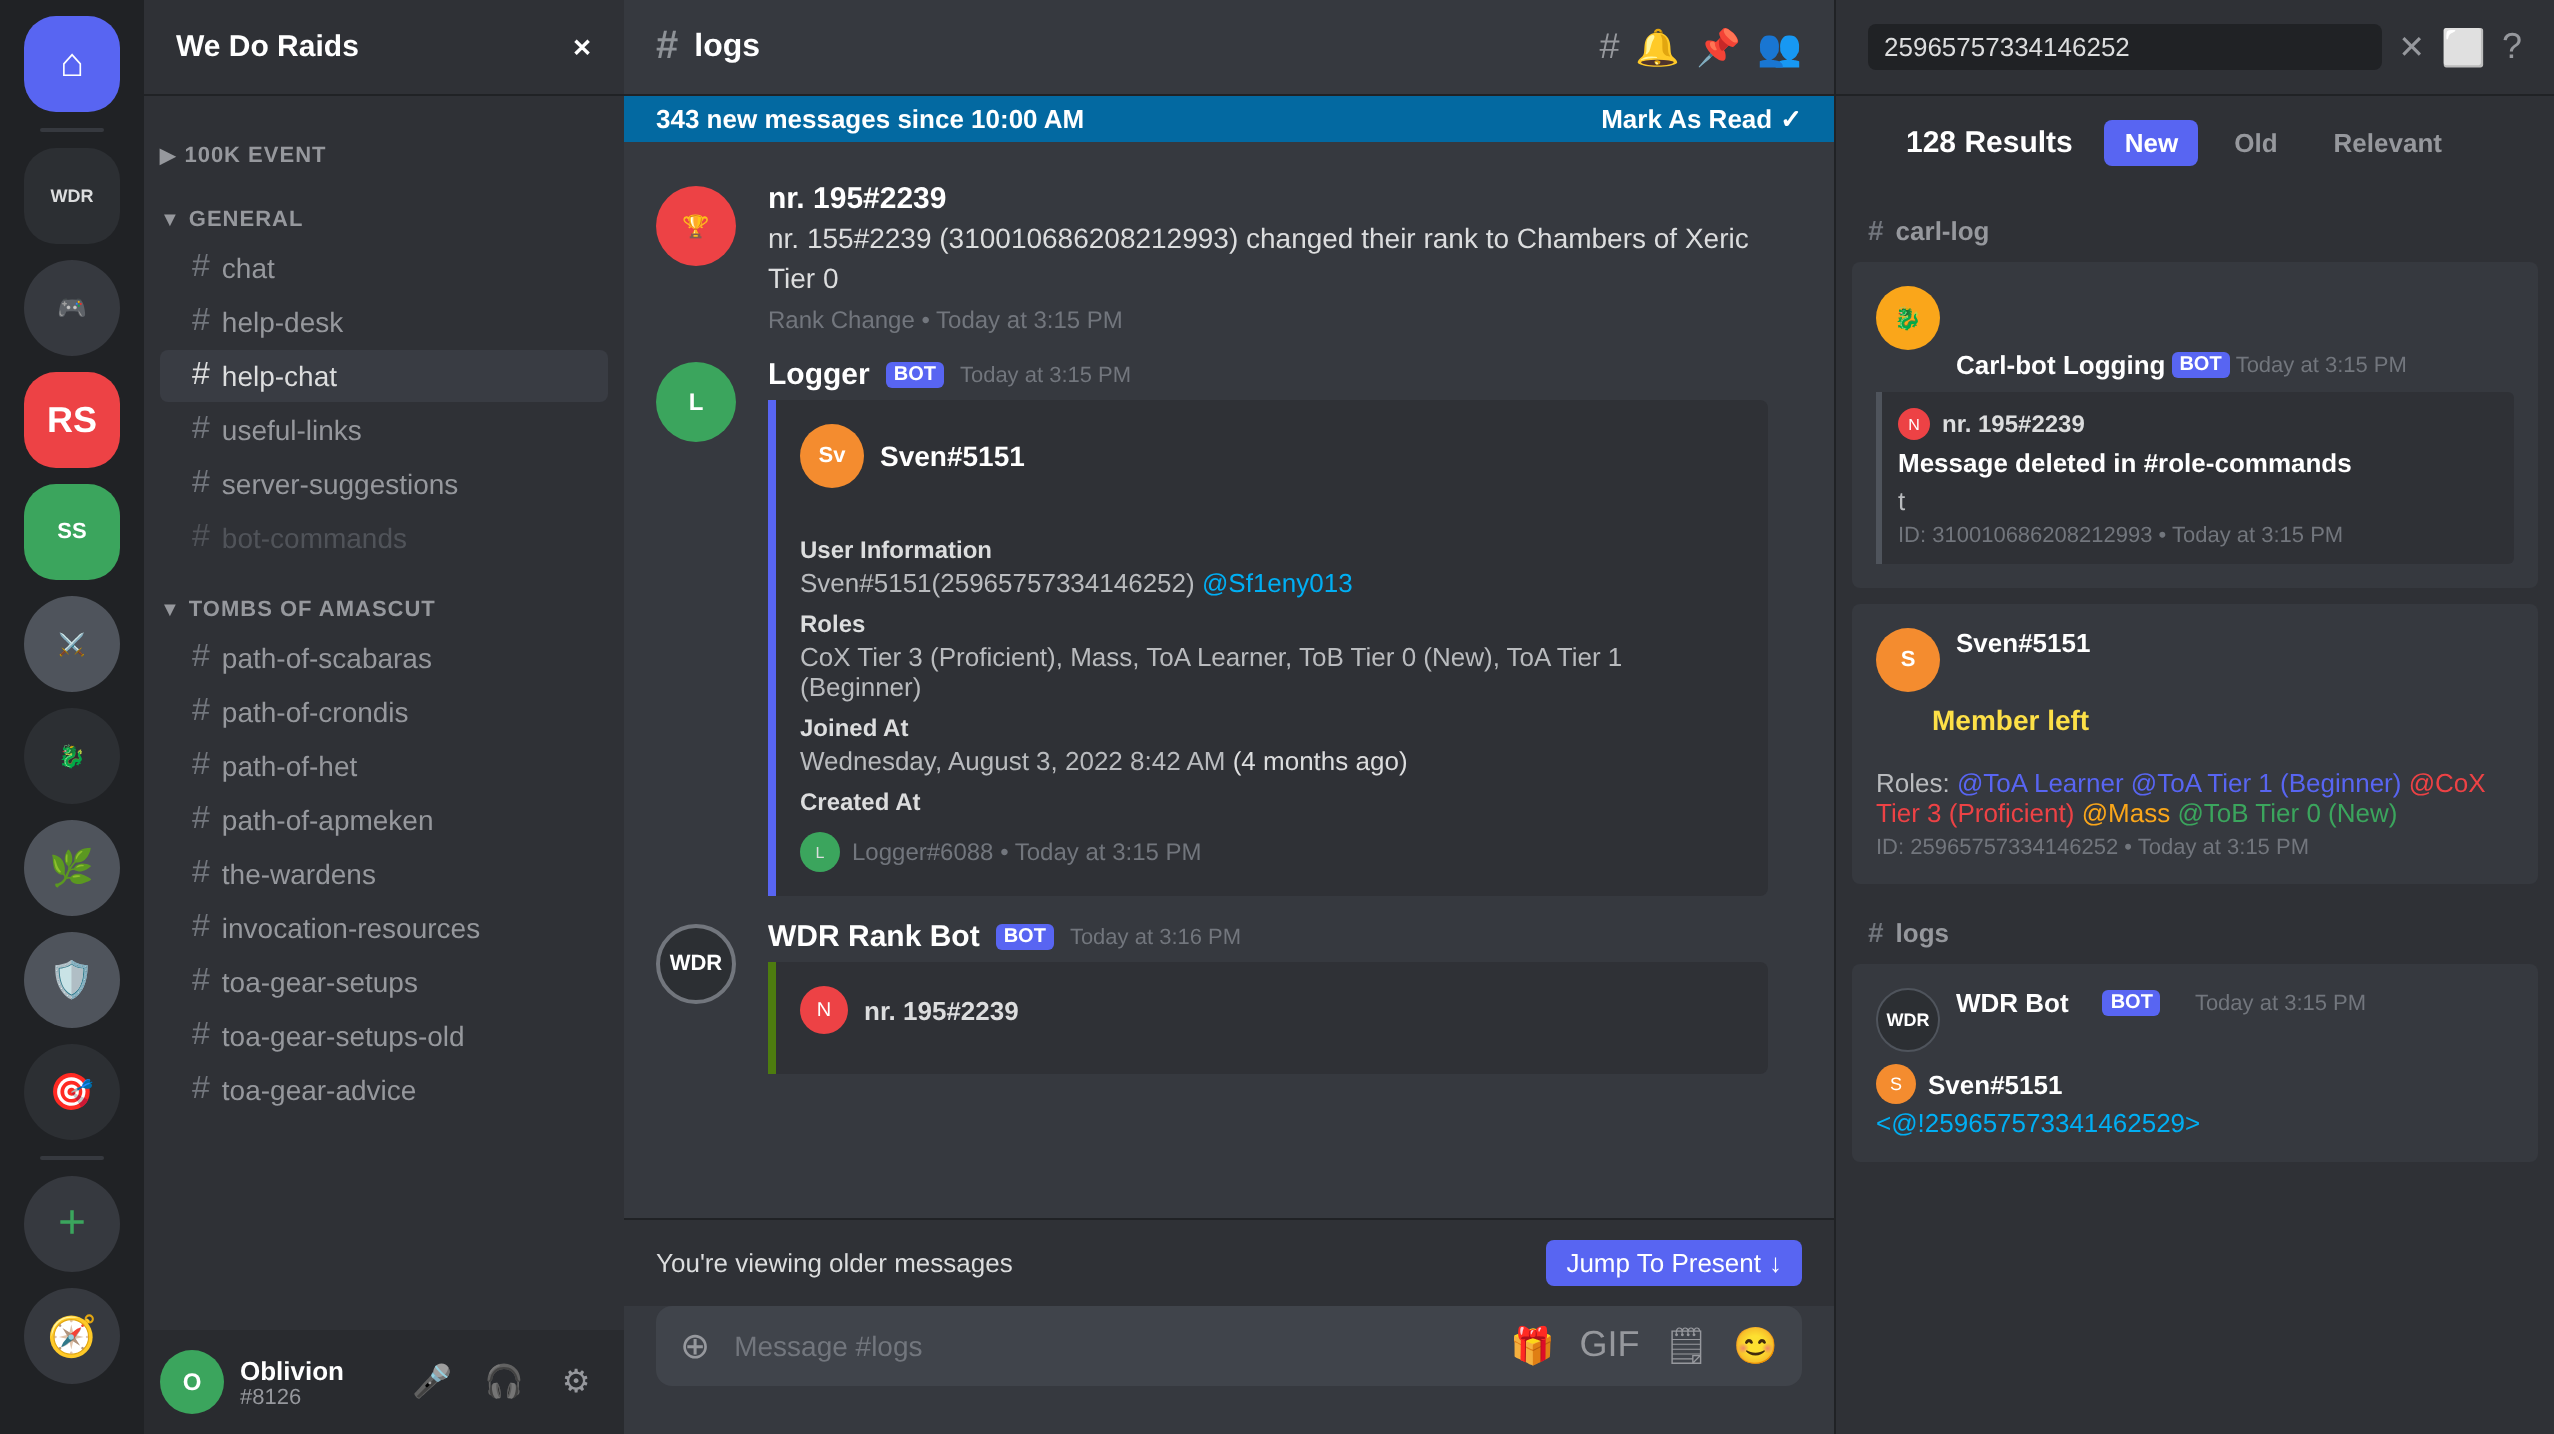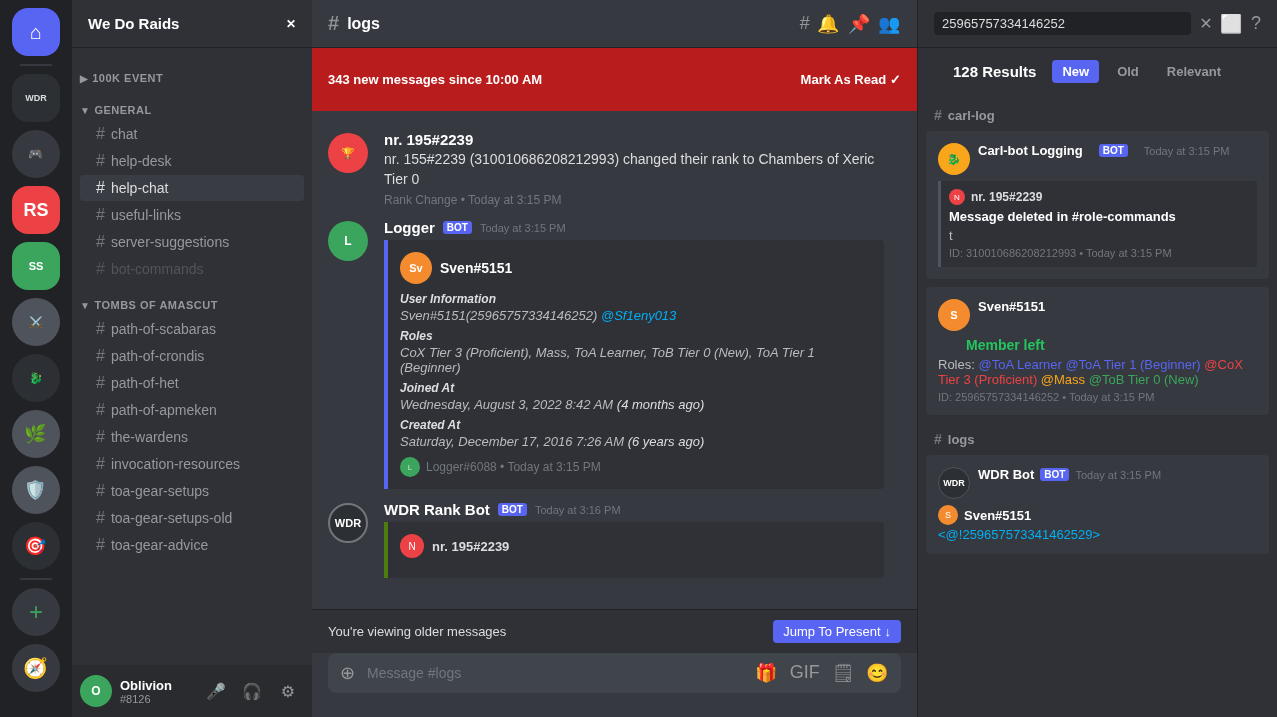--- a/index.html
+++ b/index.html
@@ -123,22 +123,22 @@
 
     
     .messages-area {
       flex: 1;
       overflow-y: auto;
       padding: 0;
       display: flex;
       flex-direction: column;
     }
     .new-messages-banner {
-      background: #b91c1c;
-      padding: 24px 16px;
+      background: #0369a1;
+      padding: 4px 16px;
       display: flex; align-items: center; justify-content: space-between;
       font-size: 13px;
       font-weight: 600;
       color: #fff;
       flex-shrink: 0;
     }
     .mark-as-read { font-size: 13px; color: #fff; cursor: pointer; display: flex; align-items: center; gap: 4px; }
 
     .messages-scroll {
       flex: 1;
@@ -327,21 +327,21 @@
     .result-author-name { font-size: 13px; font-weight: 700; color: #fff; }
     .result-timestamp { font-size: 11px; color: #72767d; }
     .result-embed {
       background: #2f3136;
       border-left: 3px solid #4f545c;
       border-radius: 0 3px 3px 0;
       padding: 8px;
       margin-top: 6px;
       font-size: 12px;
     }
-    .member-left-title { font-size: 14px; font-weight: 700; color: #22c55e; margin-bottom: 4px; padding-left: 28px; }
+    .member-left-title { font-size: 14px; font-weight: 700; color: #fde047; margin-bottom: 16px; padding-left: 28px; }
     .member-left-desc { font-size: 13px; color: #b9bbbe; line-height: 1.4; }
     .member-left-id { font-size: 11px; color: #72767d; margin-top: 4px; }
 
     
     ::-webkit-scrollbar { width: 8px; }
     ::-webkit-scrollbar-track { background: transparent; }
     ::-webkit-scrollbar-thumb { background: #202225; border-radius: 4px; }
 
     .chevron-icon { font-size: 10px; }
   </style>
@@ -508,36 +508,35 @@
           </div>
 
           <div class="embed blue-border">
             <div class="embed-user-info">
               <div class="embed-user-avatar" style="background:#f48c2f;">Sv</div>
               <div>
                 <div class="embed-username">Sven#5151</div>
               </div>
             </div>
 
-            <div style="margin-top:8px;font-style:italic;">
+            <div style="margin-top:24px;">
               <div class="embed-field">
                 <div class="embed-field-name">User Information</div>
                 <div class="embed-field-value">Sven#5151(25965757334146252) <a href="#">@Sf1eny013</a></div>
               </div>
               <div class="embed-field">
                 <div class="embed-field-name">Roles</div>
                 <div class="embed-field-value">CoX Tier 3 (Proficient), Mass, ToA Learner, ToB Tier 0 (New), ToA Tier 1 (Beginner)</div>
               </div>
               <div class="embed-field">
                 <div class="embed-field-name">Joined At</div>
                 <div class="embed-field-value">Wednesday, August 3, 2022 8:42 AM <span style="color:#dcddde;">(4 months ago)</span></div>
               </div>
               <div class="embed-field">
                 <div class="embed-field-name">Created At</div>
-                <div class="embed-field-value">Saturday, December 17, 2016 7:26 AM <span style="color:#dcddde;">(6 years ago)</span></div>
               </div>
             </div>
 
             <div class="embed-footer">
               <div class="embed-footer-icon" style="background:#3ba55d;">L</div>
               <span class="embed-footer-text">Logger#6088 • Today at 3:15 PM</span>
             </div>
           </div>
         </div>
       </div>
@@ -606,21 +605,21 @@
 
     <div class="result-section-header">
       <span class="result-section-hash">#</span>
       <span>carl-log</span>
     </div>
 
     <div class="result-card">
       <div class="result-card-header">
         <div class="result-author-avatar" style="background:#faa61a; font-size:11px;">🐉</div>
         <div>
-          <div style="display:flex; align-items:center; gap:16px;">
+          <div style="display:flex; align-items:center; gap:3px;margin-top:32px;">
             <span class="result-author-name">Carl-bot Logging</span>
             <span class="bot-badge">BOT</span>
             <span class="result-timestamp">Today at 3:15 PM</span>
           </div>
         </div>
       </div>
       <div class="result-embed">
         <div style="display:flex; align-items:center; gap:6px; margin-bottom:4px;">
           <div style="width:16px;height:16px;border-radius:50%;background:#ed4245;display:flex;align-items:center;justify-content:center;font-size:8px;color:white;">N</div>
           <span style="font-size:12px; font-weight:600; color:#dcddde;">nr. 195#2239</span>
@@ -654,21 +653,21 @@
 
     <div class="result-section-header" style="margin-top:8px;">
       <span class="result-section-hash">#</span>
       <span>logs</span>
     </div>
 
     <div class="result-card">
       <div class="result-card-header">
         <div class="result-author-avatar" style="background:#2c2f33; font-size:9px; font-weight:bold; border:1px solid #4f545c;">WDR</div>
         <div>
-          <div style="display:flex; align-items:center; gap:6px;">
+          <div style="display:flex; align-items:center; gap:17px;">
             <span class="result-author-name">WDR Bot</span>
             <span class="bot-badge">BOT</span>
             <span class="result-timestamp">Today at 3:15 PM</span>
           </div>
         </div>
       </div>
       <div style="display:flex;align-items:center;gap:6px; margin-top:4px;">
         <div style="width:20px;height:20px;border-radius:50%;background:#f48c2f;display:flex;align-items:center;justify-content:center;font-size:9px;color:white;">S</div>
         <span style="font-size:13px;font-weight:700;color:#fff;">Sven#5151</span>
       </div>

